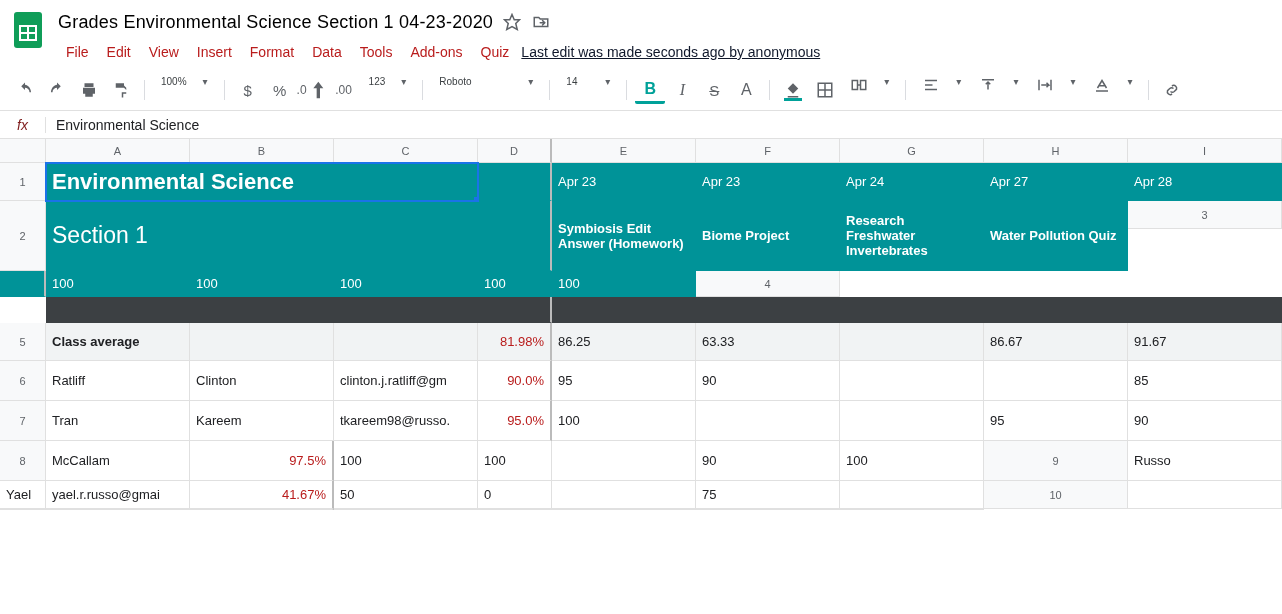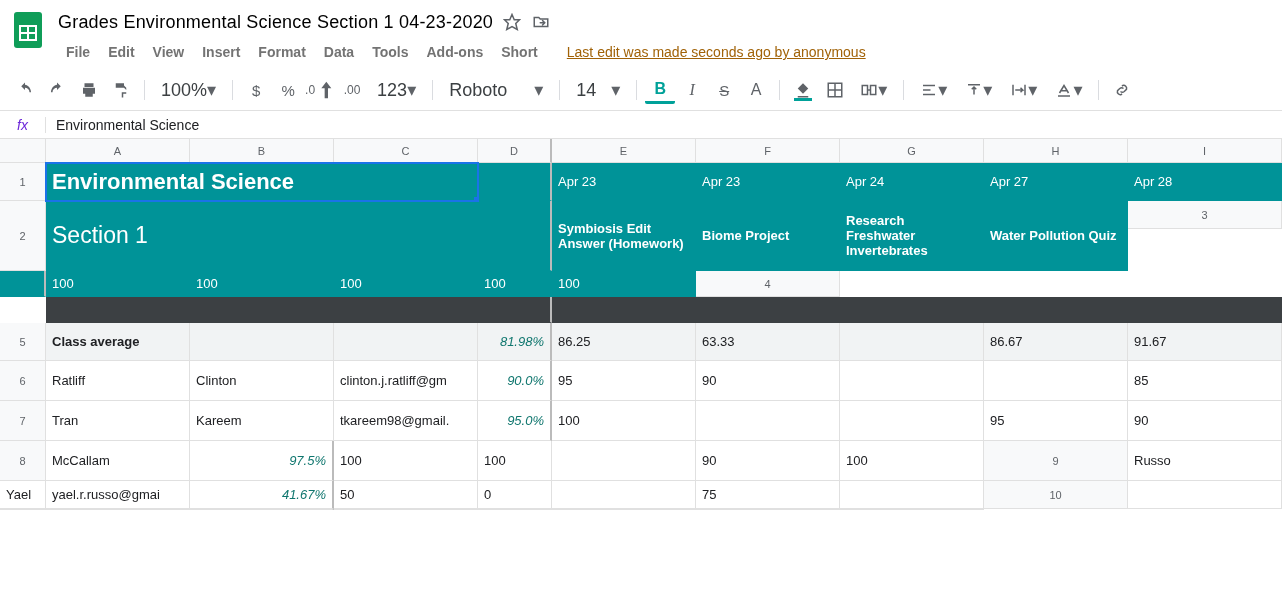--- a/index.html
+++ b/index.html
@@ -39,29 +39,28 @@
   .star-icon, .move-icon { color: #5f6368; display:flex; align-items:center; }
   .menubar {
     display: flex;
     gap: 2px;
     margin-top: 4px;
     align-items: center;
   }
   .menu-item {
     padding: 4px 8px;
     font-size: 14px;
-    color: #737373;
+    color: #b91c1c;
     cursor: pointer;
-    font-weight: bold;
   }
   .last-edit {
     font-size: 14px;
-    color: #a16207;
+    color: #0f172a;
     text-decoration: underline;
-    margin-left: 19px;
+    margin-left: 2px;
   }
   .toolbar {
     display: flex;
     align-items: center;
     padding: 6px 10px;
     border-bottom: 1px solid #e0e0e0;
     gap: 2px;
     margin-top: 6px;
   }
   .tbtn {
@@ -76,41 +75,40 @@
   }
   .tbtn svg { width: 18px; height: 18px; }
   .tsep {
     width: 1px;
     height: 20px;
     background: #dadce0;
     margin: 0 6px;
   }
   .tsel {
     display: flex;
-    align-items: center;
-    gap: 0;
+    gap: 16px;
     padding: 0 8px;
     height: 28px;
     color: #3c4043;
-    font-size: 18px;
+    font-size: 10px;
     cursor: pointer;
   }
   .tsel .caret { color:#5f6368; }
   .bold-btn { color:#00a199; font-weight:bold; font-size:16px; border-bottom:3px solid #00a199; }
   .fxbar {
     display: flex;
     align-items: center;
     border-bottom: 1px solid #e0e0e0;
     height: 28px;
   }
   .fxlabel {
     width: 46px;
     text-align: center;
     font-style: italic;
-    color: #6d28d9;
+    color: #7f1d1d;
     border-right: 1px solid #e0e0e0;
     font-size: 14px;
   }
   .fxinput {
     flex: 1;
     border: none;
     outline: none;
     padding: 0 10px;
     font-size: 14px;
     color: #202124;
@@ -148,21 +146,21 @@
     align-items:center;
     font-size: 13px;
     color: #202124;
     overflow:hidden;
     white-space:nowrap;
   }
   .teal { background:#009398; color:#fff; border-color:#009398; }
   .teal-b { background:#009398; color:#fff; border-color:#009398; font-weight:bold; }
   .darkrow { background:#3c4043; border-color:#3c4043; }
   .grayrow { background:#f1f3f4; }
-  .rt { justify-content:flex-end; color:#0f766e;font-style:italic; }
+  .rt { justify-content:flex-end; color:#b91c1c; }
   .selected {
     outline: 2px solid #1a73e8;
     outline-offset: -1px;
     position: relative;
   }
   .selected::after {
     content:'';
     position:absolute;
     right:-3px; bottom:-3px;
     width:6px; height:6px;
@@ -202,21 +200,21 @@
     </div>
     <div class="menubar">
       <span class="menu-item">File</span>
       <span class="menu-item">Edit</span>
       <span class="menu-item">View</span>
       <span class="menu-item">Insert</span>
       <span class="menu-item">Format</span>
       <span class="menu-item">Data</span>
       <span class="menu-item">Tools</span>
       <span class="menu-item">Add-ons</span>
-      <span class="menu-item">Short</span>
+      <span class="menu-item">Quiz</span>
       <span class="last-edit">Last edit was made seconds ago by anonymous</span>
     </div>
   </div>
 </div>
 
 <div class="toolbar">
   <div class="tbtn">
       <svg viewBox="0 0 24 24" fill="#5f6368">
         <path d="M12 5V2L7 7l5 5V9c3 0 6 2 6 6h2c0-5-4-10-8-10z"></path>
       </svg>
@@ -398,21 +396,21 @@
   <div class="cell rt thick-right">90.0%</div>
   <div class="cell">95</div>
   <div class="cell">90</div>
   <div class="cell"></div>
   <div class="cell"></div>
   <div class="cell">85</div>
 
   <div class="rowhdr" style="height:40px">7</div>
   <div class="cell" style="height:40px">Tran</div>
   <div class="cell">Kareem</div>
-  <div class="cell">tkareem98@gmail.</div>
+  <div class="cell">tkareem98@russo.</div>
   <div class="cell rt thick-right">95.0%</div>
   <div class="cell">100</div>
   <div class="cell"></div>
   <div class="cell"></div>
   <div class="cell">95</div>
   <div class="cell">90</div>
 
   <div class="rowhdr" style="height:40px">8</div>
   <div class="cell" style="height:40px">McCallam</div>
   <div class="cell rt thick-right">97.5%</div>

